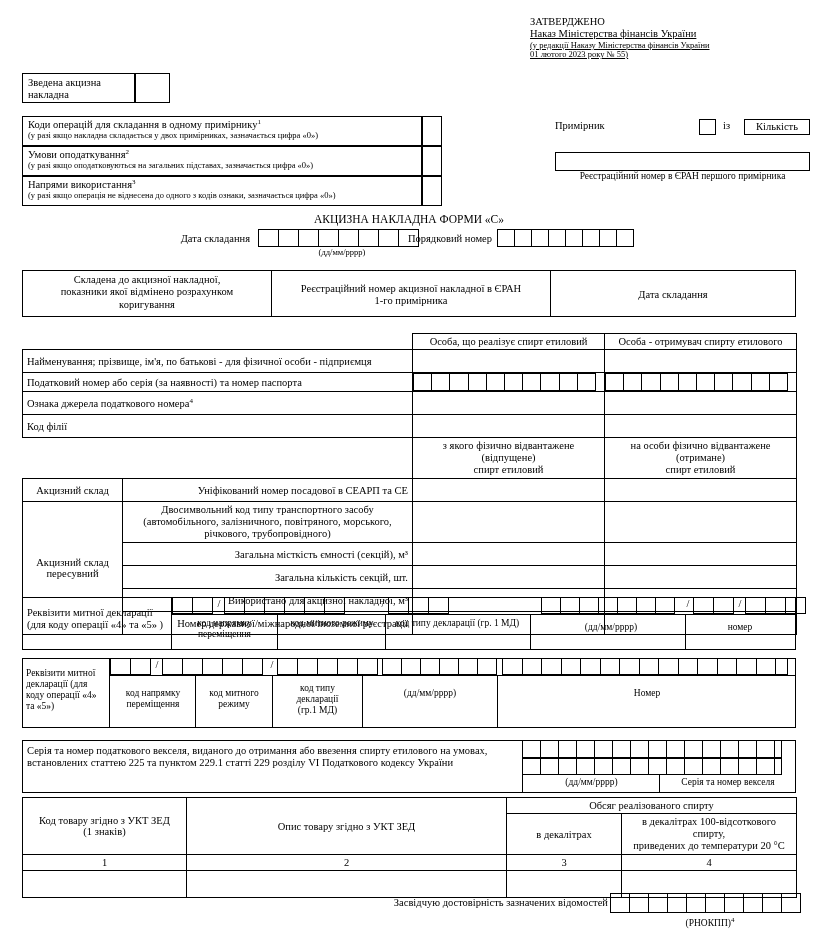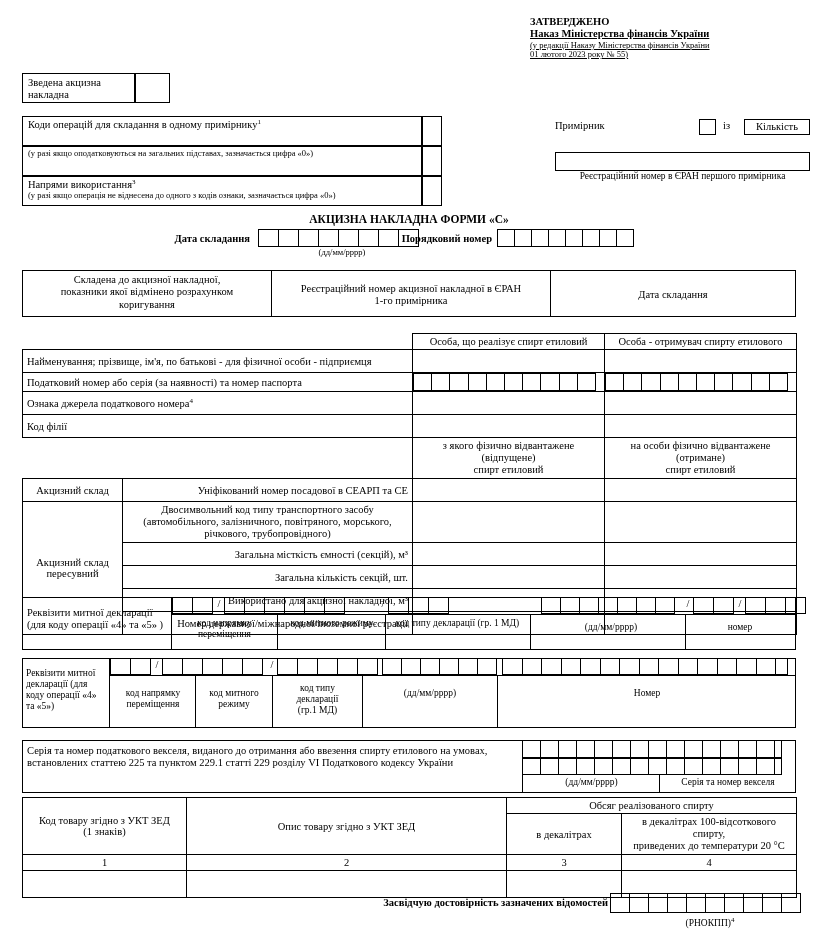--- a/index.html
+++ b/index.html
@@ -15,21 +15,21 @@
     position: relative;
     width: 818px;
     height: 940px;
     overflow: hidden;
   }
   .abs { position: absolute; box-sizing: border-box; }
   .bx { border: 1px solid #000; box-sizing: border-box; }
   .txt { font-size: 10.5px; line-height: 1.18; }
   .txt9 { font-size: 9.5px; line-height: 1.15; }
   .txt8 { font-size: 8.5px; line-height: 1.12; }
-  .bold { font-weight: bold; }
+  .bold { font-weight: normal; }
   .ul { text-decoration: underline; }
   .c { text-align: center; }
   .r { text-align: right; }
   .midc { display: flex; align-items: center; justify-content: center; }
   sup { font-size: 7px; vertical-align: super; line-height: 0; }
 
   
   .cells { display: flex; }
   .cells > div {
     border: 1px solid #000;
@@ -63,26 +63,28 @@
     <div class="txt" style="padding:3px 5px;">
       <div>Зведена акцизна</div>
       <div>накладна</div>
     </div>
   </div>
   <div class="abs bx" style="left:135px; top:73px; width:35px; height:30px;"></div>
 
   <div class="abs bx" style="left:22px; top:116px; width:400px; height:30px;">
     <div class="txt" style="padding:2px 5px;">
       <div><span>Коди операцій для складання в одному примірнику</span><sup>1</sup></div>
+      <div class="txt8">(у разі якщо накладна складається у двох примірниках, зазначається цифра «0»)</div>
     </div>
   </div>
   <div class="abs bx" style="left:422px; top:116px; width:20px; height:30px;"></div>
 
   <div class="abs bx" style="left:22px; top:146px; width:400px; height:30px;">
     <div class="txt" style="padding:2px 5px;">
+      <div><span>Умови оподаткування</span><sup>2</sup></div>
       <div class="txt8">(у разі якщо оподатковуються на загальних підставах, зазначається цифра «0»)</div>
     </div>
   </div>
   <div class="abs bx" style="left:422px; top:146px; width:20px; height:30px;"></div>
 
   <div class="abs bx" style="left:22px; top:176px; width:400px; height:30px;">
     <div class="txt" style="padding:2px 5px;">
       <div><span>Напрями використання</span><sup>3</sup></div>
       <div class="txt8">(у разі якщо операція не віднесена до одного з кодів ознаки, зазначається цифра «0»)</div>
     </div>

